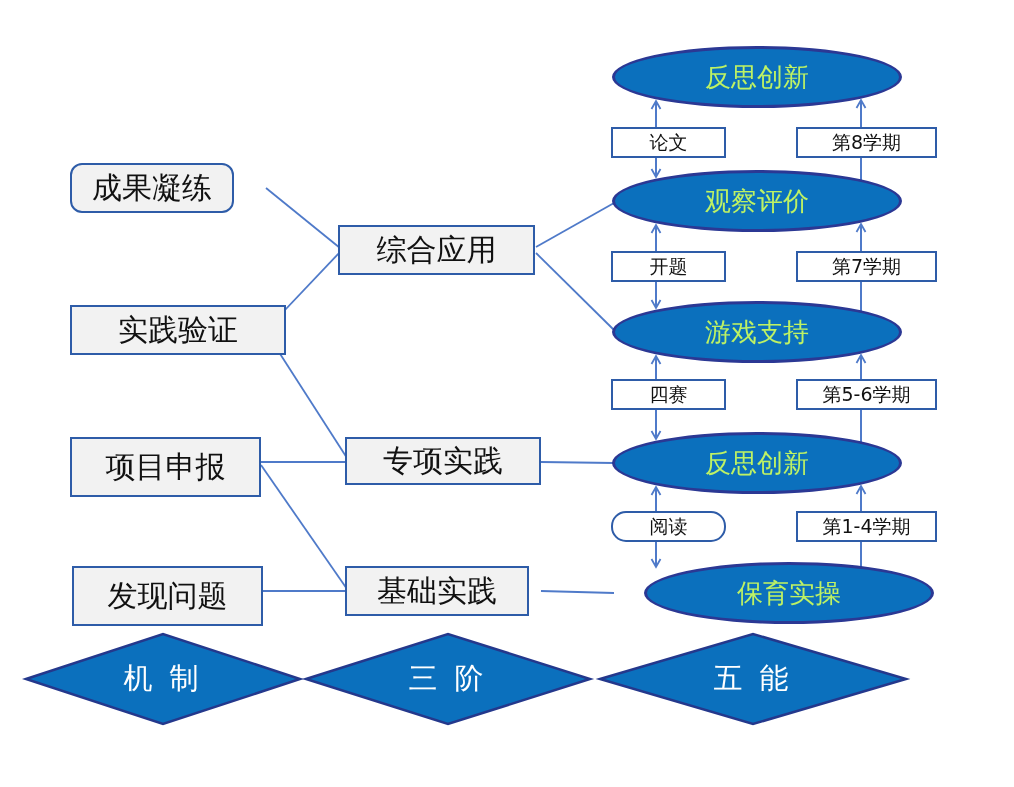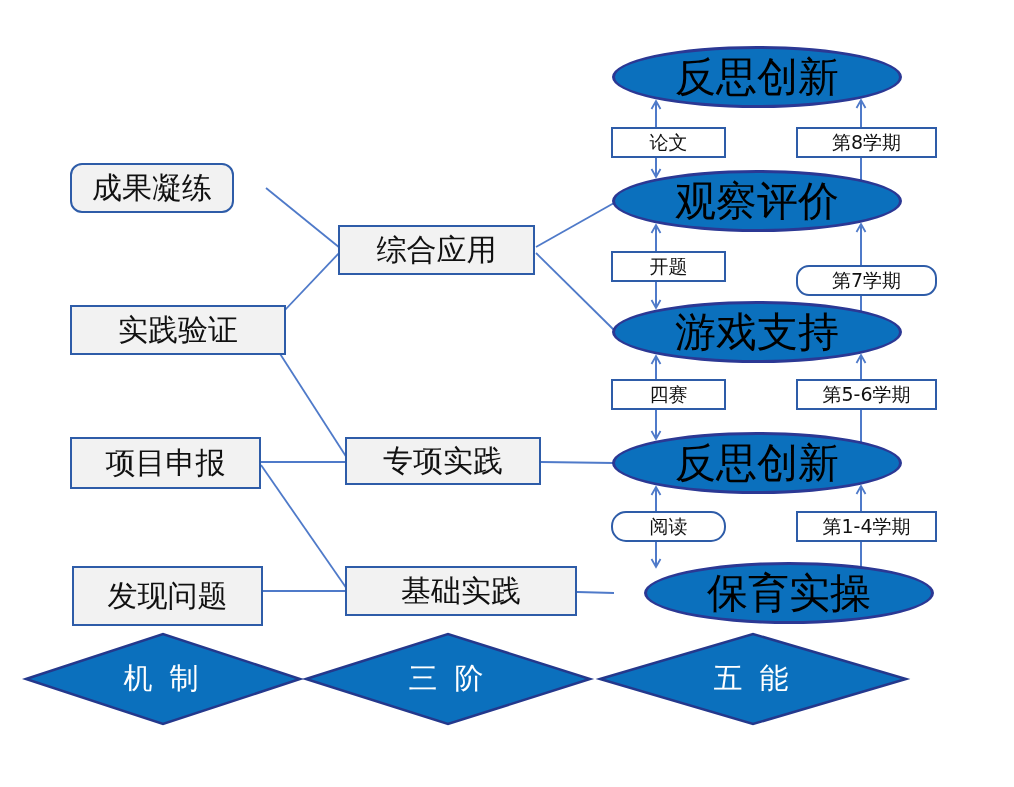--- a/index.html
+++ b/index.html
@@ -30,22 +30,22 @@
   .ellipse {
     position: absolute;
     width: 290px;
     height: 62px;
     background: #0b70bd;
     border: 3px solid #2b3894;
     border-radius: 50%;
     display: flex;
     align-items: center;
     justify-content: center;
-    font-size: 41px;
-    color: #000000;
+    font-size: 26px;
+    color: #bef264;
     z-index: 2;
     box-sizing: border-box;
     white-space: nowrap;
   }
   .wlabel {
     position: absolute;
     background: #ffffff;
     border: 2px solid #2e5ca8;
     display: flex;
     align-items: center;
@@ -113,40 +113,40 @@
 
     <g fill="#0b70bd" stroke="#24388c" stroke-width="2.5">
       <polygon points="26,679 163,634 300,679 163,724"></polygon>
       <polygon points="306,679 448,634 590,679 448,724"></polygon>
       <polygon points="600,679 753,634 906,679 753,724"></polygon>
     </g>
   </svg>
 
   <div class="gbox" style="left:70px; top:163px; width:164px; height:50px;border-radius:12px;">成果凝练</div>
   <div class="gbox" style="left:70px; top:305px; width:216px; height:50px;">实践验证</div>
-  <div class="gbox" style="left:70px; top:437px; width:191px; height:52px;text-align:right;">项目申报</div>
+  <div class="gbox" style="left:70px; top:437px; width:191px; height:60px;text-align:right;">项目申报</div>
   <div class="gbox" style="left:72px; top:566px; width:191px; height:60px;">发现问题</div>
 
   <div class="gbox" style="left:338px; top:225px; width:197px; height:50px;">综合应用</div>
   <div class="gbox" style="left:345px; top:437px; width:196px; height:48px;">专项实践</div>
-  <div class="gbox" style="left:345px; top:566px; width:232px; height:50px;">基础实践</div>
+  <div class="gbox" style="left:345px; top:566px; width:184px; height:50px;">基础实践</div>
 
   <div class="ellipse" style="left:612px; top:46px;">反思创新</div>
   <div class="ellipse" style="left:612px; top:170px;">观察评价</div>
   <div class="ellipse" style="left:612px; top:301px;">游戏支持</div>
   <div class="ellipse" style="left:612px; top:432px;">反思创新</div>
   <div class="ellipse" style="left:644px; top:562px;">保育实操</div>
 
   <div class="wlabel left" style="top:127px;">论文</div>
   <div class="wlabel left" style="top:251px;">开题</div>
   <div class="wlabel left" style="top:379px;">四赛</div>
   <div class="wlabel left" style="top:511px;border-radius:15px;">阅读</div>
 
   <div class="wlabel right" style="top:127px;">第8学期</div>
-  <div class="wlabel right" style="top:265px;border-radius:13px;">第7学期</div>
+  <div class="wlabel right" style="top:251px;">第7学期</div>
   <div class="wlabel right" style="top:379px;">第5-6学期</div>
   <div class="wlabel right" style="top:511px;">第1-4学期</div>
 
   <div class="diamond-label" style="left:53px; top:659px;">机 制</div>
   <div class="diamond-label" style="left:338px; top:659px;">三 阶</div>
   <div class="diamond-label" style="left:643px; top:659px;">五 能</div>
 
 </div>
 
 </body></html>

